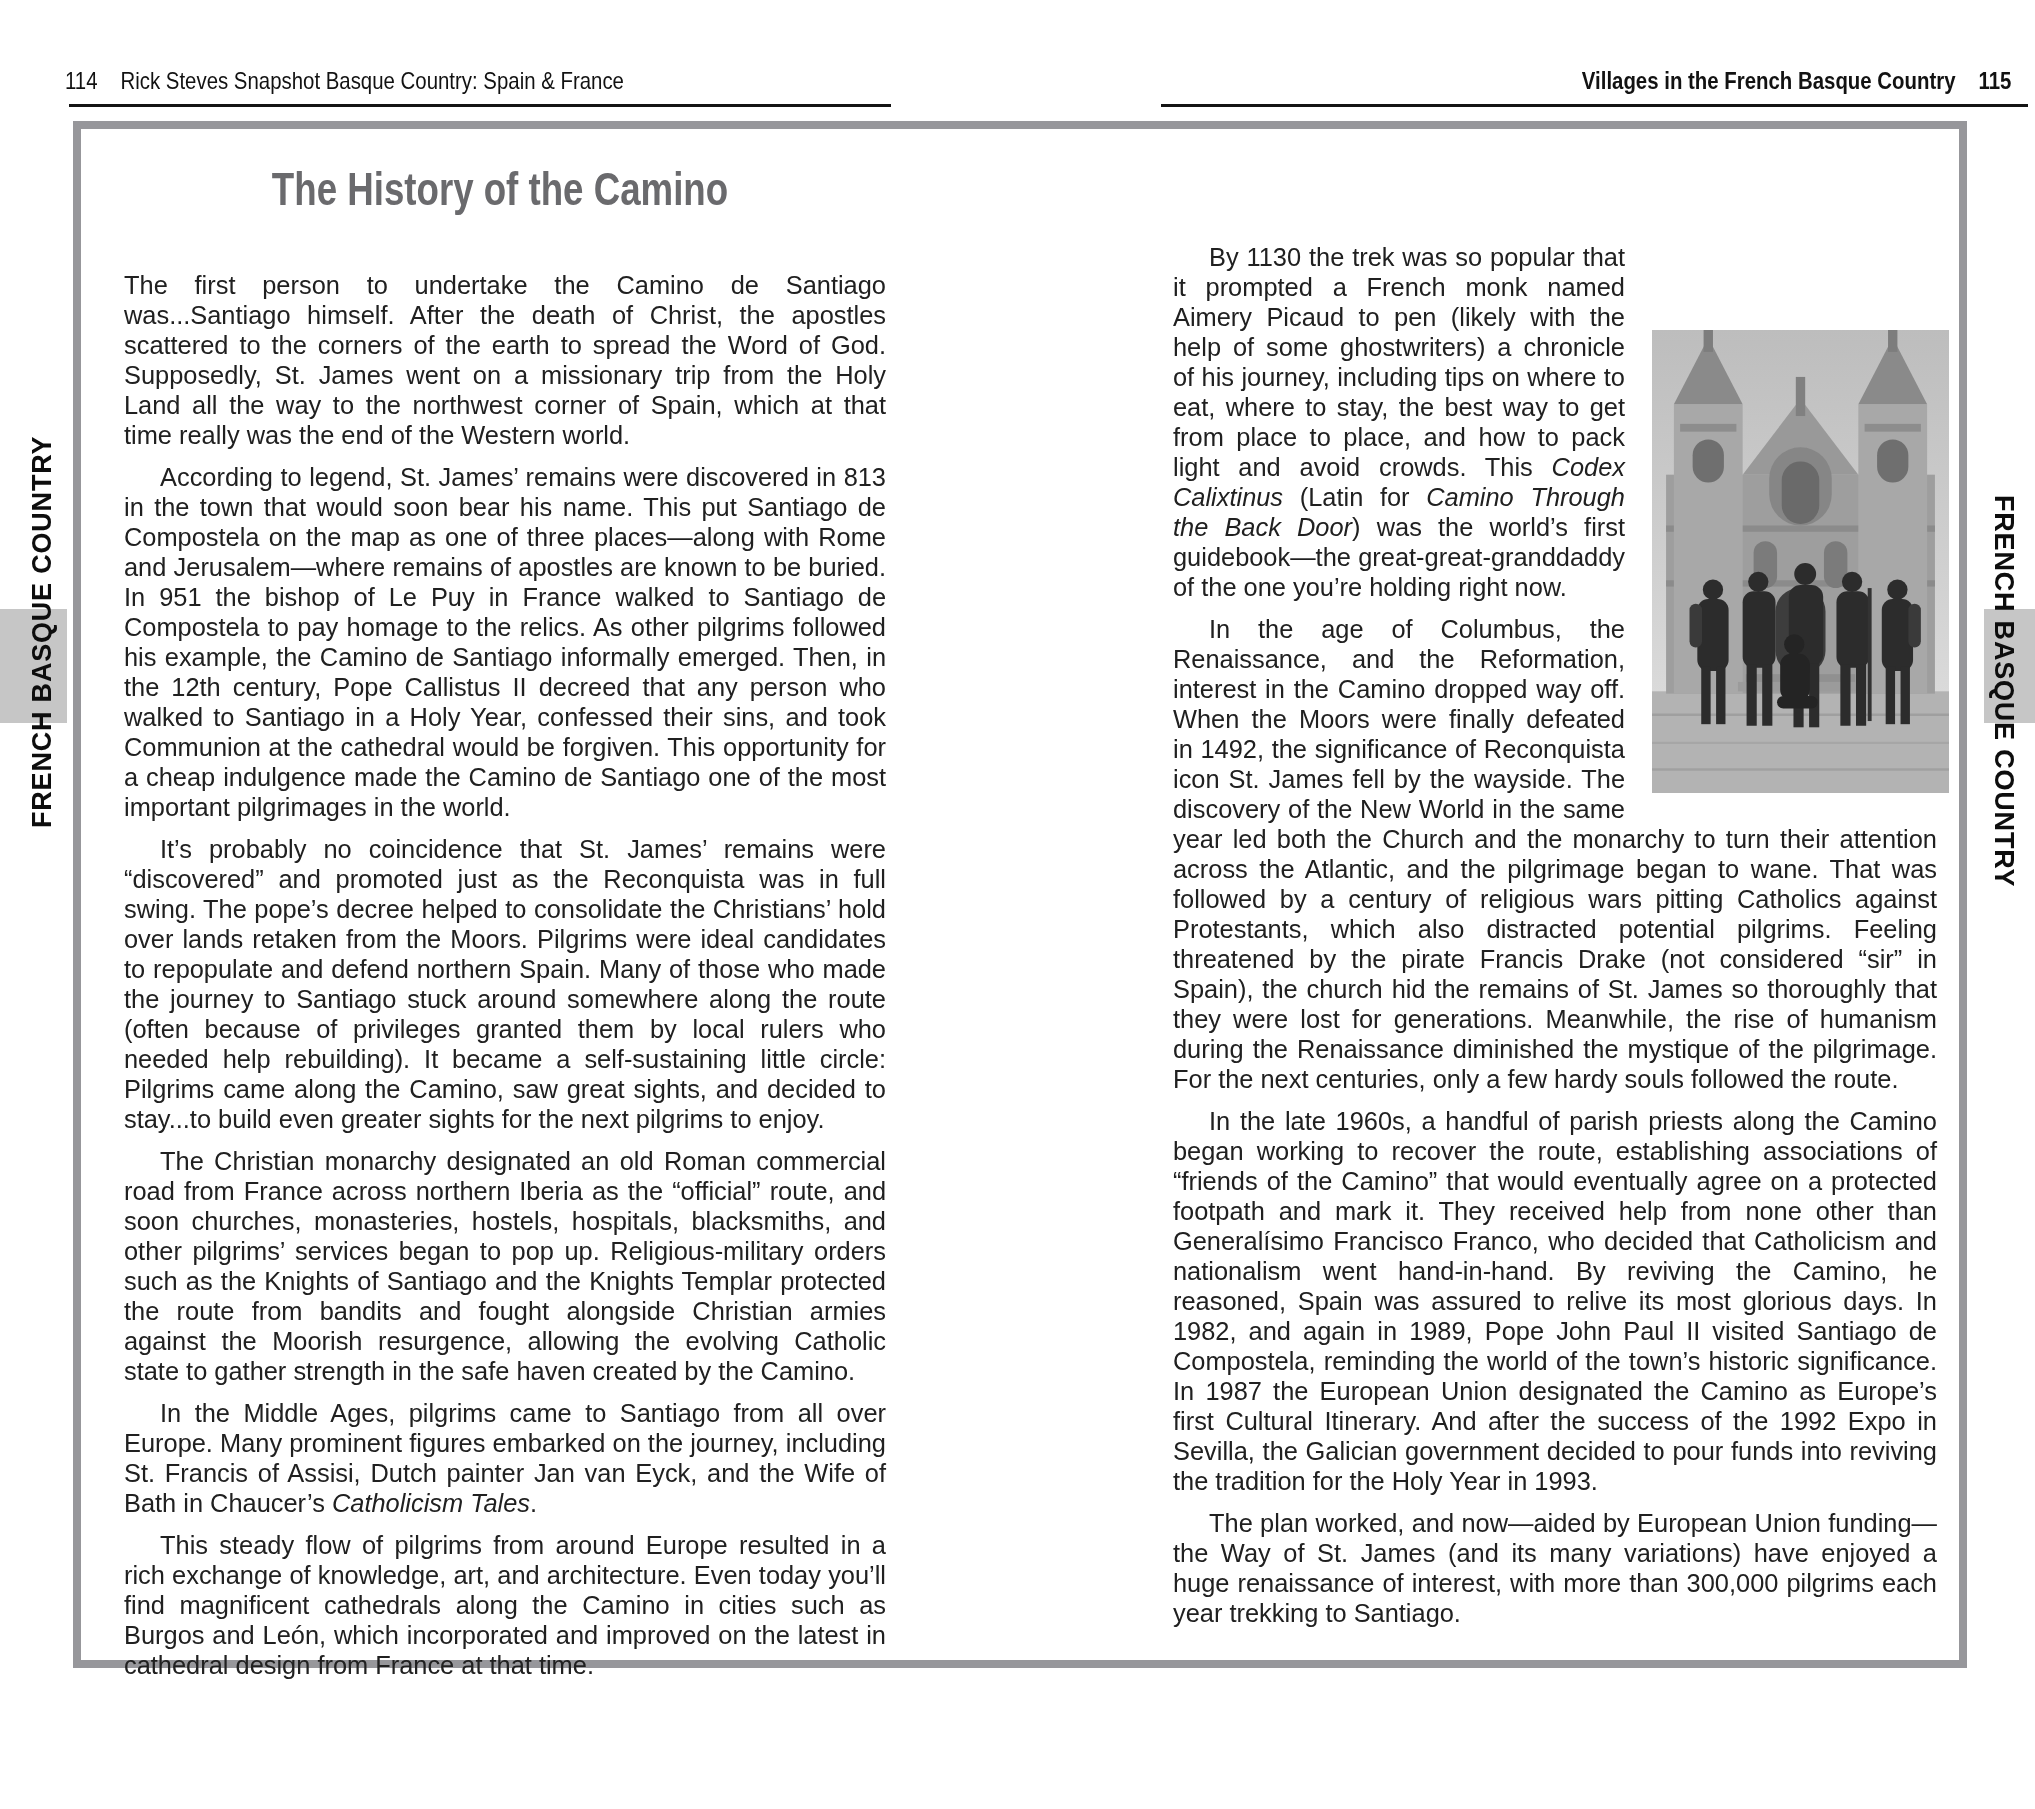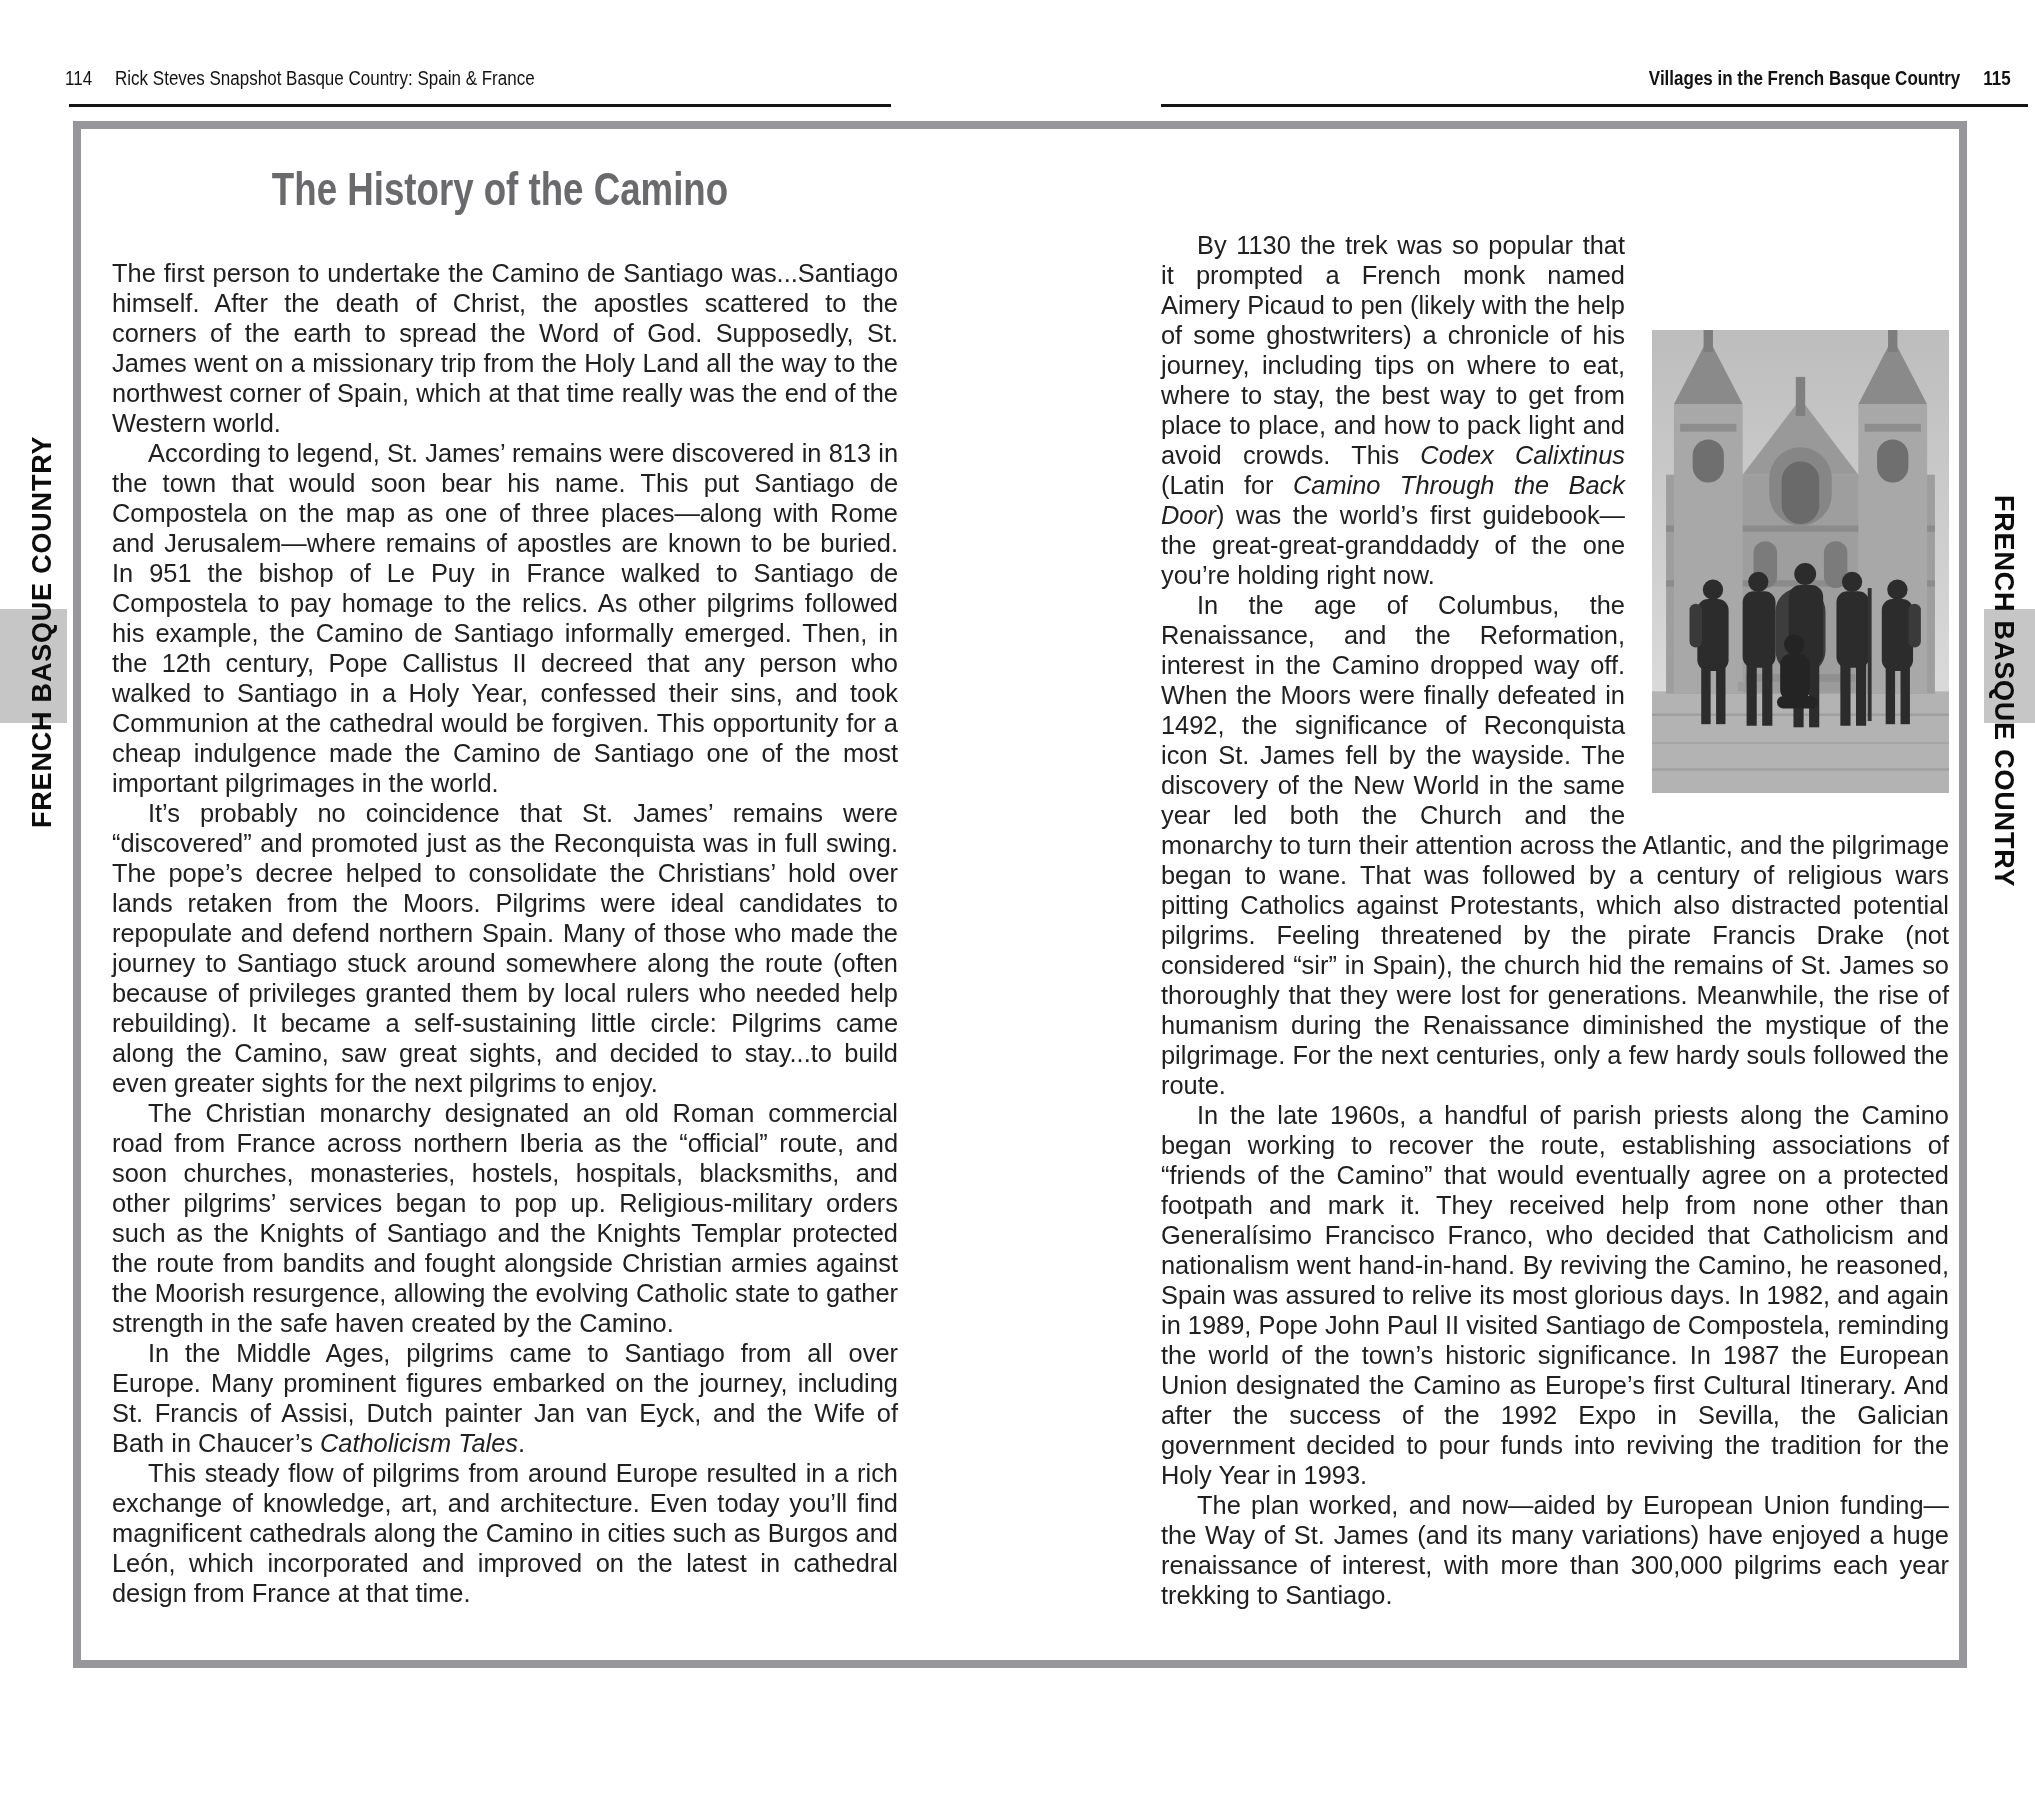--- a/index.html
+++ b/index.html
@@ -12,21 +12,21 @@
   html,body{margin:0;padding:0;background:#ffffff;}
   .page{
     position:relative;
     width:2035px;height:1809px;
     background:#ffffff;
     font-family:"Liberation Sans", sans-serif;
     overflow:hidden;
   }
 
   
-  .hdr{position:absolute;top:67px;white-space:nowrap;font-size:20px;color:#121212;}
+  .hdr{position:absolute;top:67px;white-space:nowrap;font-size:24px;color:#121212;}
   .hdr-left{left:65px;}
   .hdr-left .squeeze{display:inline-block;transform:scaleX(.85);transform-origin:left center;}
   .hdr-right{right:24px;text-align:right;font-weight:700;}
   .hdr-right .squeeze{display:inline-block;transform:scaleX(.85);transform-origin:right center;}
   .pagenum{display:inline-block;}
   .hdr-left .pagenum{margin-right:27px;}
   .hdr-right .pagenum{margin-left:27px;}
   .rule{position:absolute;top:104px;height:3.1px;background:var(--rule);}
   .rule-left{left:69px;width:822px;}
   .rule-right{left:1161px;width:867px;}
@@ -41,21 +41,21 @@
     text-align:center;font-size:47px;font-weight:700;color:var(--title-gray);
     transform:scaleX(.78);transform-origin:center top;white-space:nowrap;
   }
   .col{
     position:absolute;width:786px;
     font-size:25.4px;line-height:30px;color:var(--text);
     text-align:justify;
   }
   .col-left{left:112px;top:258px;}
   .col-right{left:1161px;top:230px;width:788px;}
-  .col p{margin:0;text-indent:36px;}
+  .col p{margin:12px;text-indent:36px;}
   .col p.noindent{text-indent:0;}
   .col em{font-style:italic;}
 
   
   .photo{
     float:right;width:297px;height:463px;
     margin:100px 0 15.7px 27px;
   }
   .photo svg{display:block;width:100%;height:100%;}
 

